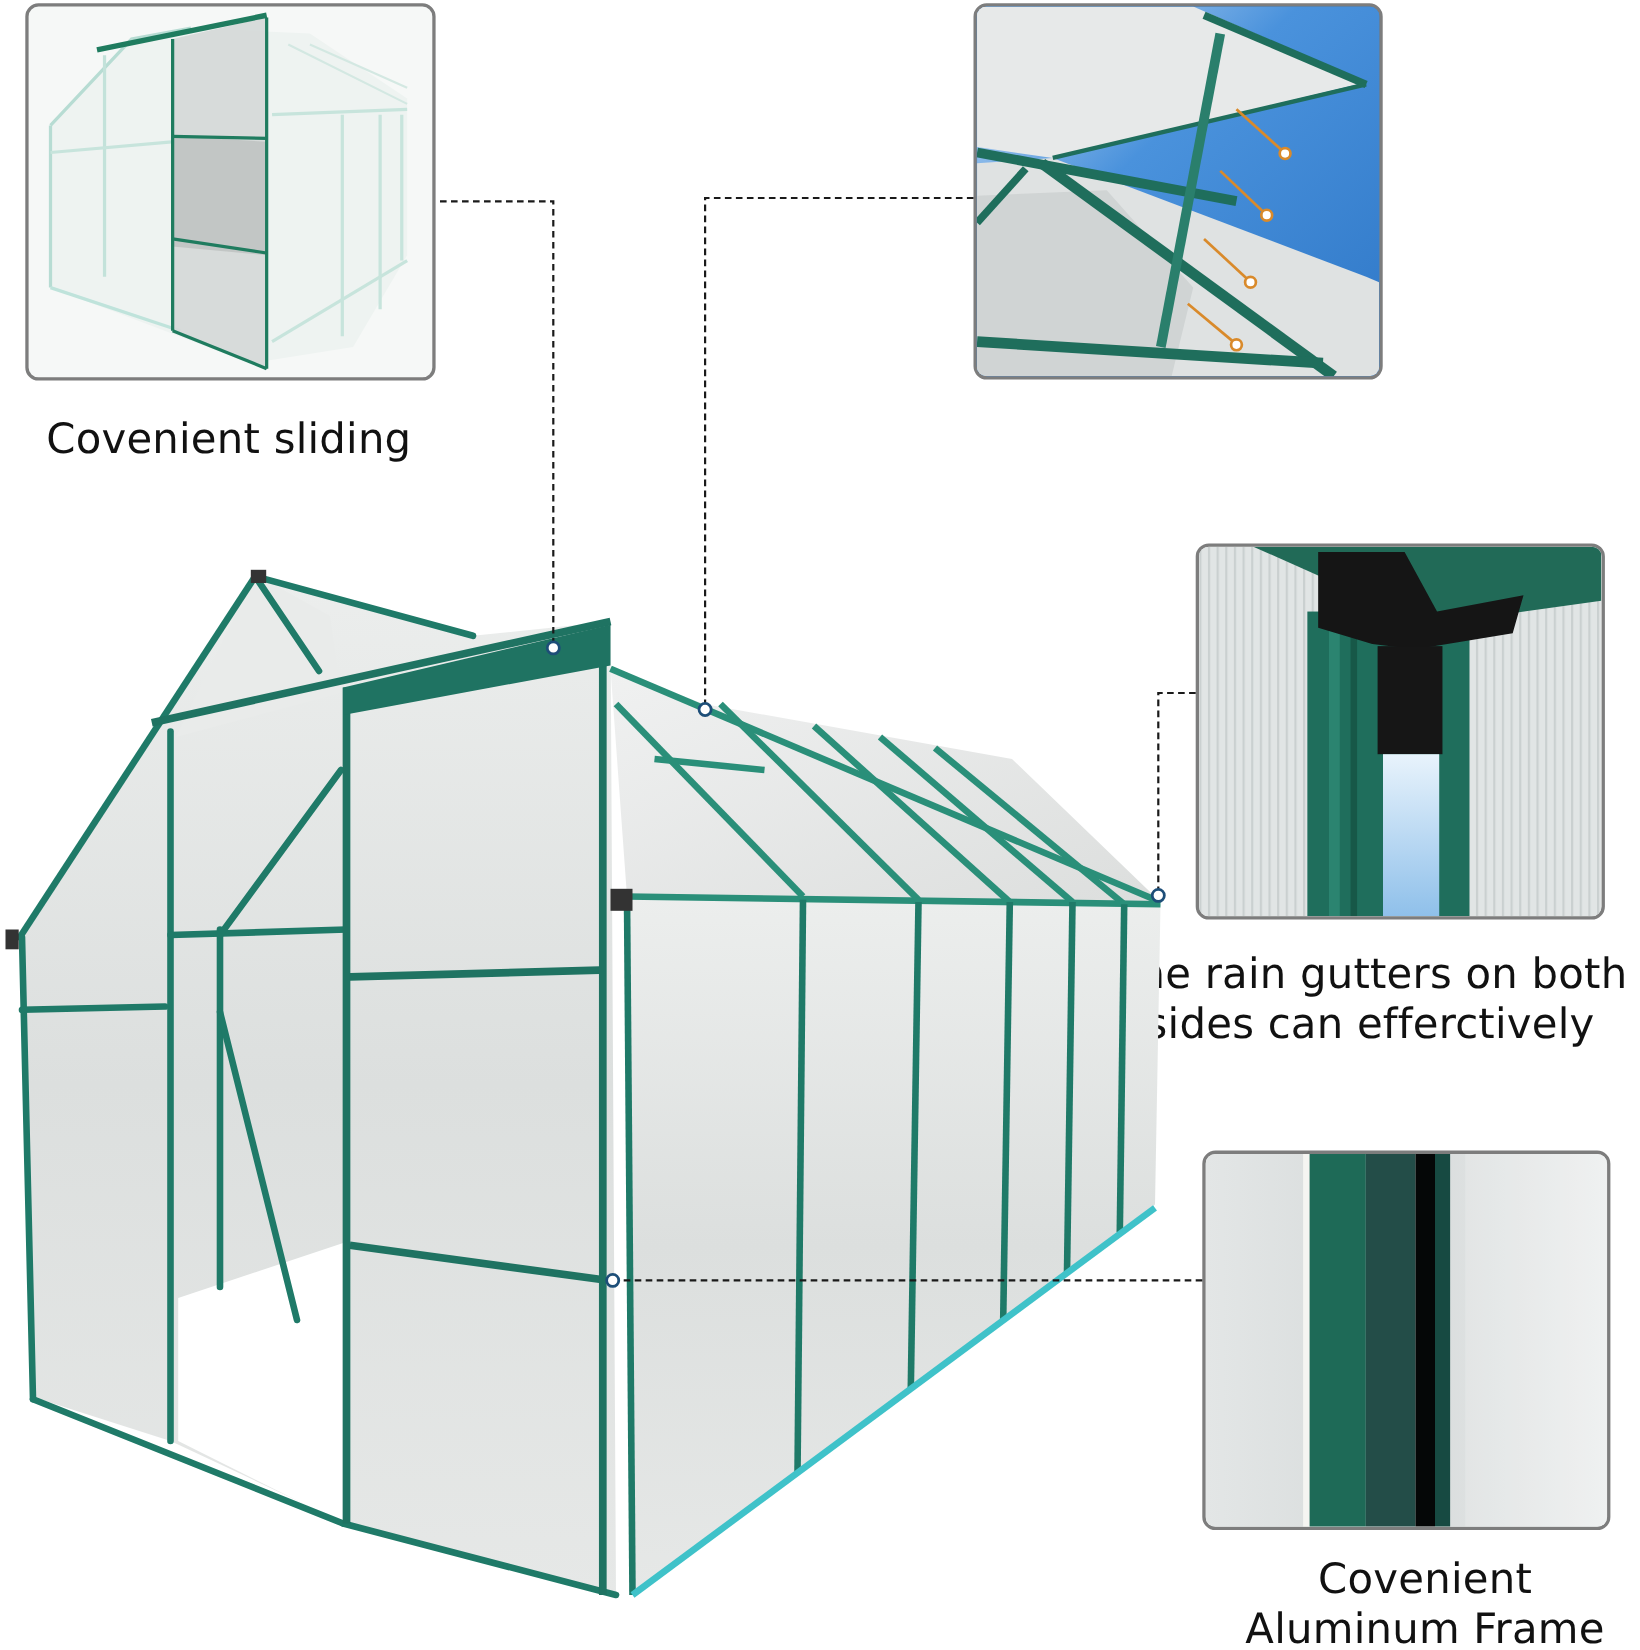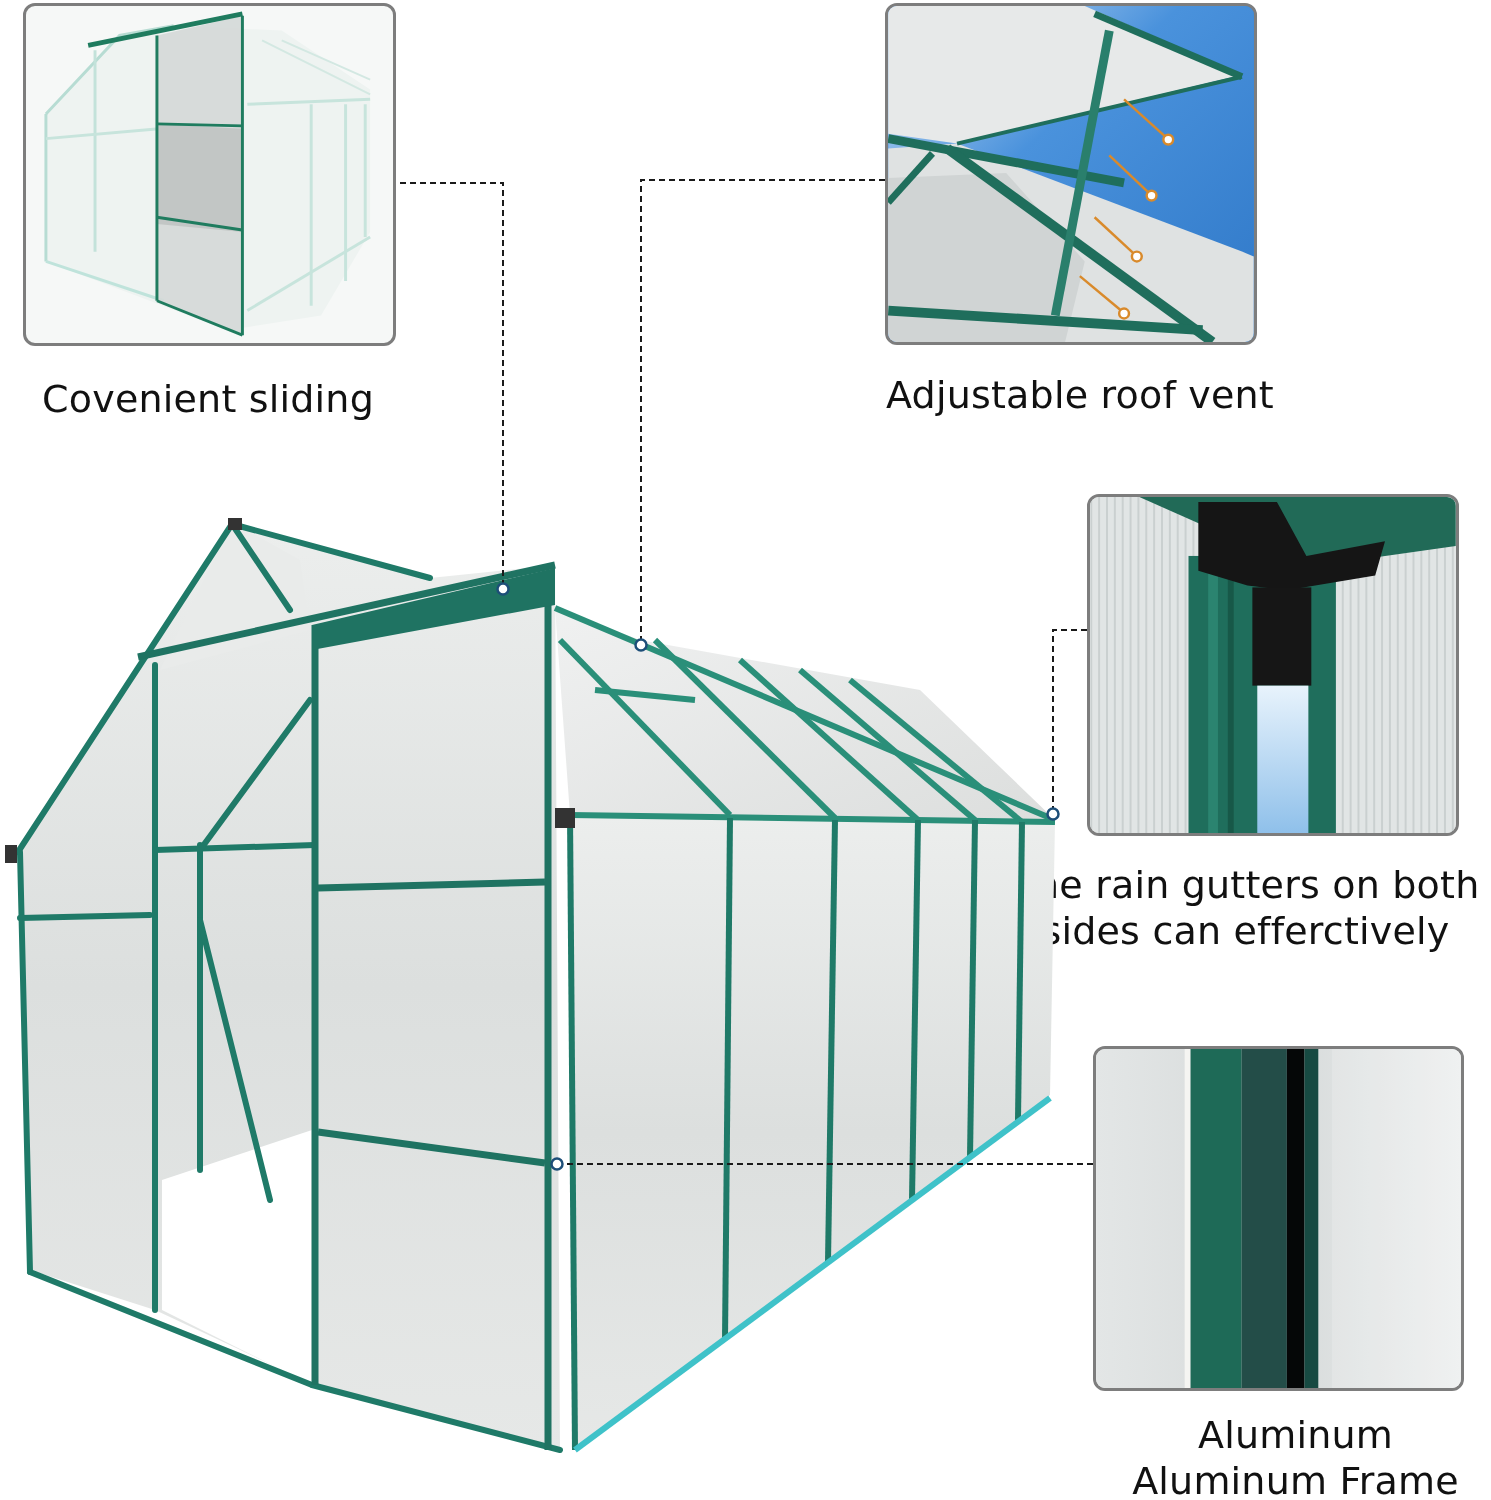--- a/index.html
+++ b/index.html
@@ -131,30 +131,29 @@
     <rect x="212" y="0" width="14" height="345" fill="#174a42"></rect>
     <rect x="240" y="0" width="131" height="345" fill="#ffffff" opacity="0.18"></rect>
   </svg>
 </div>
 
 <div class="caption" style="left:0px; top:376px; width:416px;text-align:center;">
   <span>Covenient sliding</span>
 </div>
 
 <div class="caption" style="left:870px; top:372px; width:420px;">
-  <span>Adjustable roof vent</span>
 </div>
 
 <div class="caption" style="left:1000px; top:862px; width:491px;">
   <span>The rain gutters on both</span>
   <span>sides can efferctively</span>
 </div>
 
 <div class="caption" style="left:1100px; top:1412px; width:391px;">
-  <span>Aluminum</span>
+  <span>Covenient</span>
   <span>Aluminum Frame</span>
 </div>
 
 <svg class="main-illus" viewBox="0 500 1100 980">
   <defs>
     <linearGradient id="wall" x1="0" y1="0" x2="0" y2="1">
       <stop offset="0" stop-color="#eceeed"></stop>
       <stop offset="0.5" stop-color="#dcdfde"></stop>
       <stop offset="1" stop-color="#e6e8e7"></stop>
     </linearGradient>

